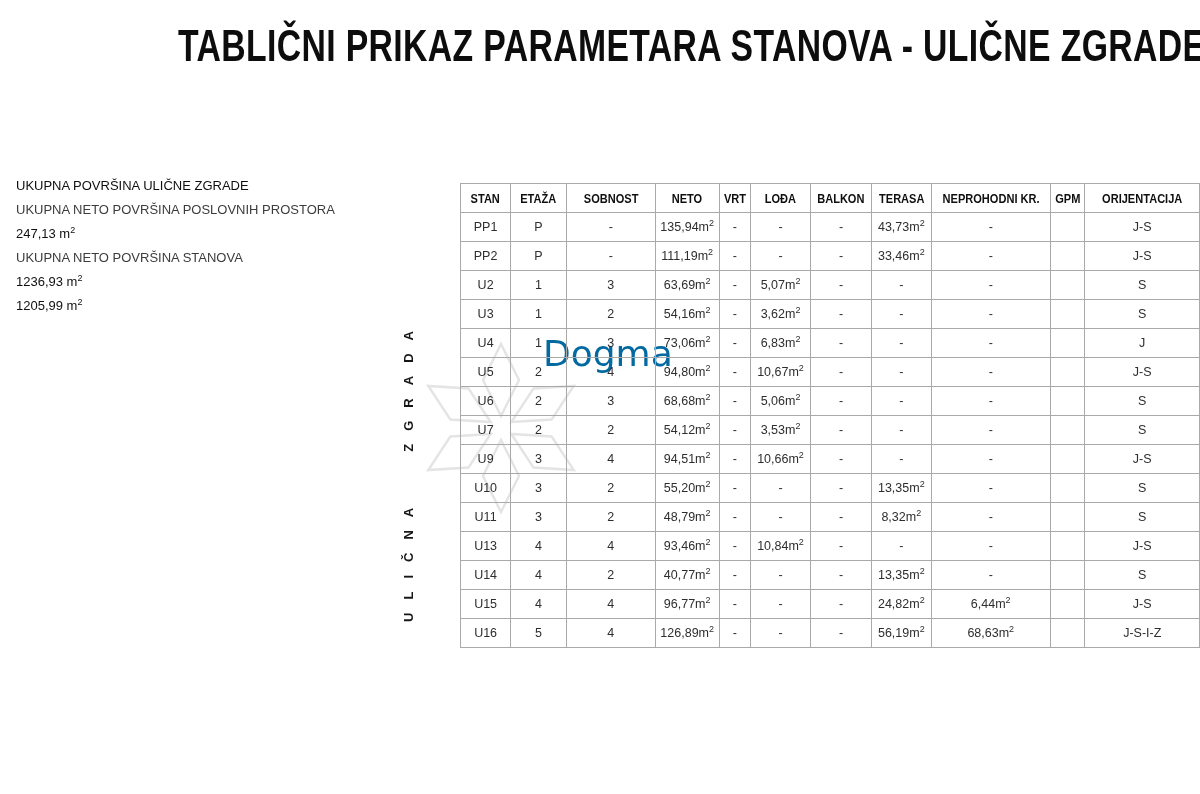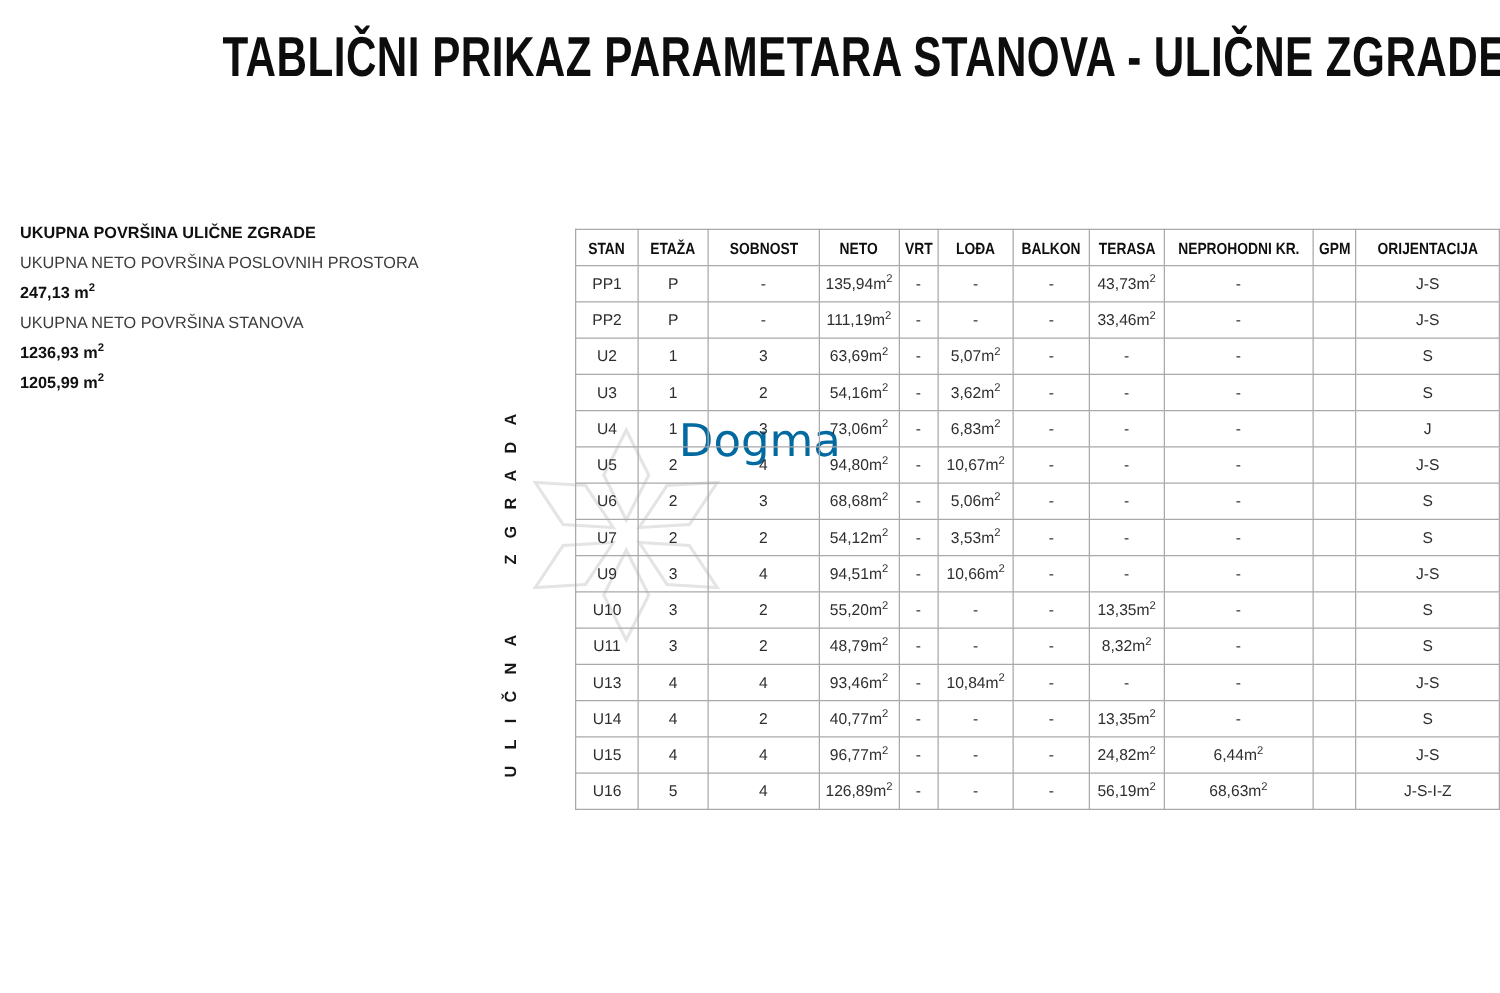--- a/index.html
+++ b/index.html
@@ -7,21 +7,21 @@
     width:1200px;height:794px;background:#ffffff;position:relative;overflow:hidden;
     font-family:"Liberation Sans",sans-serif;color:#222;
   }
   .title{
     position:absolute;left:178px;top:20px;margin:0;
     font-size:45px;font-weight:700;white-space:nowrap;color:#0d0d0d;
     transform:scaleX(0.75);transform-origin:left center;letter-spacing:0.5px;
   }
   .summary{position:absolute;left:16px;top:174px;width:410px;font-size:13px;color:#3c3c3c;z-index:2;}
   .summary .line{height:24px;line-height:24px;white-space:nowrap;}
-  .summary .bold{font-weight:700;color:#101010;}
+  .summary .bold{font-weight:400;color:#101010;}
   .vlabel{
     position:absolute;left:247px;top:459px;width:330px;height:22px;
     transform:rotate(-90deg);transform-origin:center center;
     font-size:13px;font-weight:700;color:#161616;
     letter-spacing:13px;word-spacing:27px;text-align:center;white-space:nowrap;z-index:2;
   }
   .watermark{position:absolute;left:423px;top:333px;z-index:0;width:330px;height:190px;}
   .wm-text{
     position:absolute;left:120px;top:0px;
     font-size:36px;color:#0369a1;font-family:"DejaVu Sans",sans-serif;font-weight:400;

